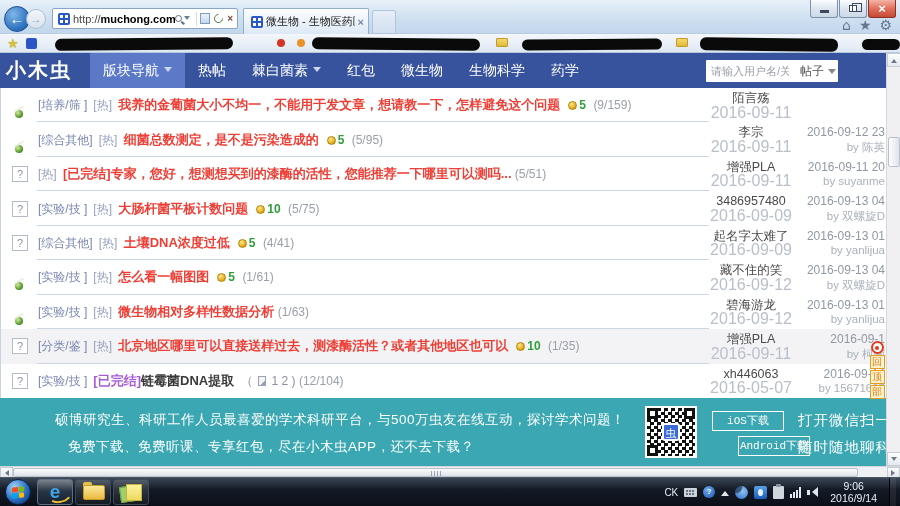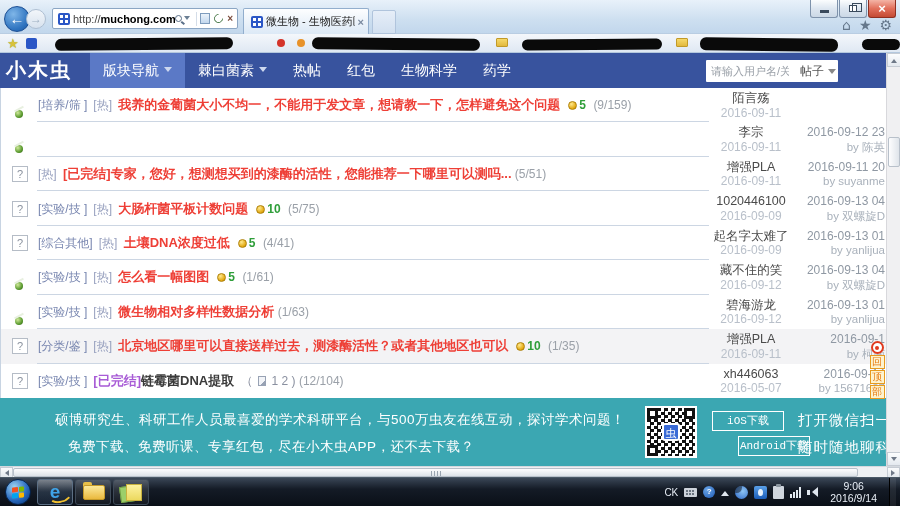--- a/index.html
+++ b/index.html
@@ -94,21 +94,21 @@
   .title.plain { color:#3a3a3a;font-weight:bold; }
   .coin { display:inline-block; width:9px; height:9px; border-radius:50%; margin:0 2px 0 8px;
     background:radial-gradient(circle at 35% 30%,#ffe98e,#e2a70e 70%,#a87406); border:1px solid #b0820a; vertical-align:-1px; }
   .coinval { color:#2f9e3a; font-weight:bold; font-size:12px; margin-right:4px; }
   .cnt { color:#9aa0a8; font-size:12px; font-weight:normal; }
   .pages { color:#8a90a0; font-size:12px; }
   .docicon { display:inline-block; width:8px; height:10px; background:#f2f4f8; border:1px solid #98a2b4; vertical-align:-1px; margin:0 2px;
     background-image:linear-gradient(135deg, transparent 70%, #98a2b4 70%); }
   .cauthor { position:absolute; left:688px; width:124px; top:3px; text-align:center; line-height:14.5px; }
   .aname { color:#4a4a4a; font-size:12.5px; }
-  .adate { color:#b9c0ca; font-size:12px; }
+  .adate { color:#b9c0ca; font-size:16px; }
   .creply { position:absolute; left:790px; width:94px; top:3px; text-align:right; line-height:14.5px; white-space:nowrap; overflow:hidden; }
   .rdate { color:#8f98a3; font-size:12px; }
   .rby { color:#a9b1bb; font-size:11.5px; }
 
   
   .backtop { position:absolute; left:869px; top:341px; width:16px; z-index:30; }
   .bt-circle { width:13px; height:13px; border-radius:50%; background:#fff; border:2px solid #e03a1e; margin:0 auto 1px; position:relative; }
   .bt-circle::after { content:""; position:absolute; left:2.5px; top:2.5px; width:4px; height:4px; border-radius:50%; background:#e03a1e; }
   .bt-char { width:15px; height:14px; background:#fdf3cf; border:1px solid #e89b1e; color:#e87b12; font-size:10px;
     line-height:12px; text-align:center; margin:0 auto 1px; }
@@ -244,40 +244,41 @@
     <span class="redact" style="left:522px; top:5px; width:140px; height:11px; transform:rotate(-0.4deg);"></span>
     <span class="peek pfolder" style="left:676px; top:4px;"></span>
     <span class="redact" style="left:700px; top:4px; width:138px; height:13px; transform:rotate(0.6deg);"></span>
     <span class="redact" style="left:862px; top:5px; width:38px; height:11px;"></span>
   </div>
 
   <div class="siteheader">
     <div class="logo">小木虫</div>
     <div class="nav">
         <div class="nav-item active">版块导航<span class="ncaret"></span></div>
+        <div class="nav-item">热帖</div>
         <div class="nav-item">棘白菌素<span class="ncaret"></span></div>
-        <div class="nav-item">热帖</div>
         <div class="nav-item">红包</div>
+        <div class="nav-item">微生物</div>
         <div class="nav-item">生物科学</div>
         <div class="nav-item">药学</div>
       </div>
     <div class="searchbox">
       <input type="text" placeholder="请输入用户名/关键字" style="">
       <span class="sdiv"></span>
       <span class="stype">帖子</span>
       <span class="scaret"></span>
     </div>
   </div>
 
   <div class="list">
       <div class="row"><span class="ticon img"></span><div class="tmain"><span class="tag">[培养/筛 ]</span><span class="hotlbl">[热] </span><a class="title hot">我养的金葡菌大小不均一，不能用于发文章，想请教一下，怎样避免这个问题</a><span class="coin"></span><span class="coinval">5 </span><span class="cnt"> (9/159)</span></div><div class="cauthor">
           <div class="aname">陌言殇</div>
           <div class="adate">2016-09-11</div>
         </div></div>
-      <div class="row"><span class="ticon img"></span><div class="cauthor">
+      <div class="row"><span class="ticon img"></span><div class="tmain"><span class="tag">[综合其他]</span><span class="hotlbl">[热] </span><a class="title hot">细菌总数测定，是不是污染造成的</a><span class="coin"></span><span class="coinval">5 </span><span class="cnt"> (5/95)</span></div><div class="cauthor">
           <div class="aname">李宗</div>
           <div class="adate">2016-09-11</div>
         </div><div class="creply">
           <div class="rdate">2016-09-12 23</div>
           <div class="rby">by 陈英</div>
         </div></div>
       <div class="row">
         <span class="ticon q">?</span>
         <div class="tmain"><span class="hotlbl">[热] </span><a class="title hot">[已完结]专家，您好，想测想买到的漆酶的活性，您能推荐一下哪里可以测吗...</a><span class="cnt"> (5/51)</span></div>
         <div class="cauthor">
@@ -286,21 +287,21 @@
         </div>
         <div class="creply">
           <div class="rdate">2016-09-11 20</div>
           <div class="rby">by suyanme</div>
         </div>
       </div>
       <div class="row">
         <span class="ticon q">?</span>
         <div class="tmain"><span class="tag">[实验/技 ]</span><span class="hotlbl">[热] </span><a class="title hot">大肠杆菌平板计数问题</a><span class="coin"></span><span class="coinval">10 </span><span class="cnt"> (5/75)</span></div>
         <div class="cauthor">
-          <div class="aname">1020446100</div>
+          <div class="aname">3486957480</div>
           <div class="adate">2016-09-09</div>
         </div>
         <div class="creply">
           <div class="rdate">2016-09-13 04</div>
           <div class="rby">by 双螺旋D</div>
         </div>
       </div>
       <div class="row">
         <span class="ticon q">?</span>
         <div class="tmain"><span class="tag">[综合其他]</span><span class="hotlbl">[热] </span><a class="title hot">土壤DNA浓度过低</a><span class="coin"></span><span class="coinval">5 </span><span class="cnt"> (4/41)</span></div>

